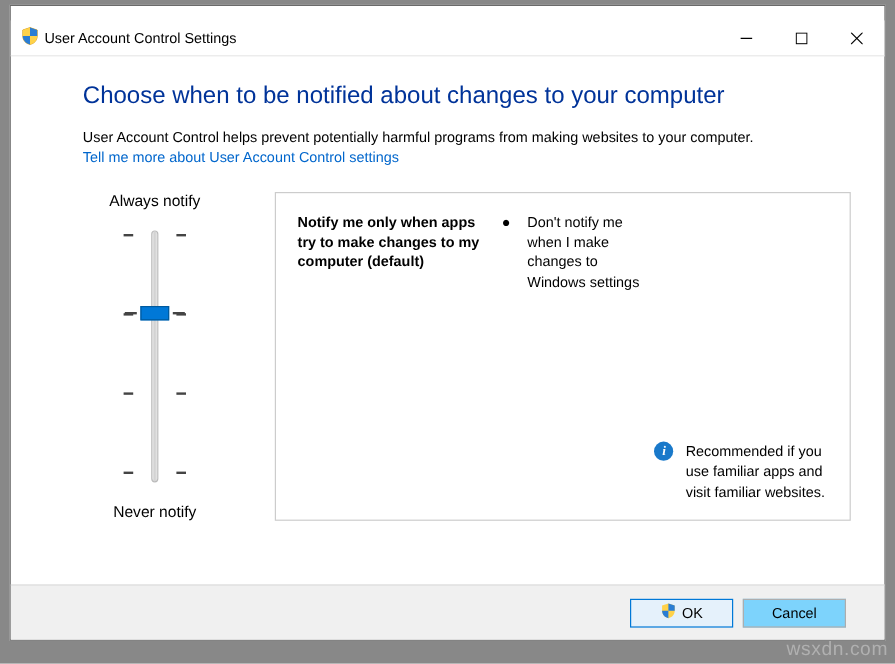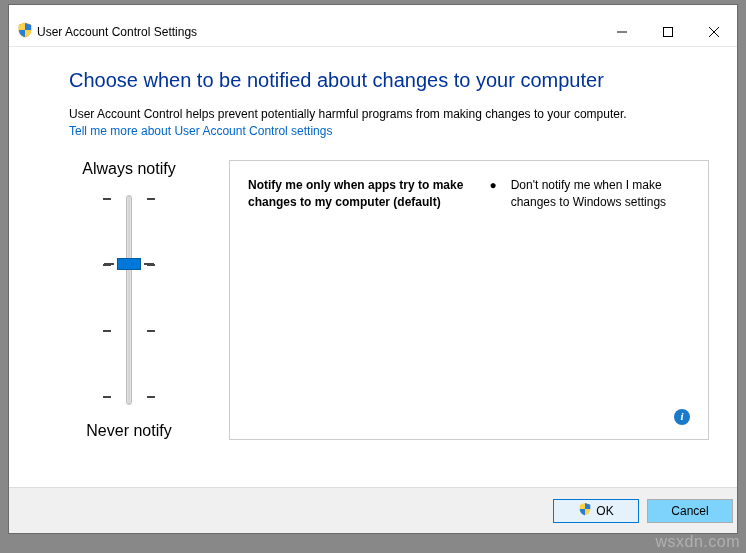--- a/index.html
+++ b/index.html
@@ -71,21 +71,21 @@
     .mainrow {
       display: flex;
       margin-top: 22px;
       gap: 40px;
     }
     .slider-col {
       width: 120px;
       text-align: center;
     }
     .slider-label-top, .slider-label-bottom {
-      font-size: 16px;
+      font-size: 13px;
       color: #000;
     }
     .slider-box {
       position: relative;
       height: 220px;
       margin: 12px auto;
       width: 80px;
     }
     .slider-track {
       position: absolute;
@@ -170,21 +170,21 @@
       flex-shrink: 0;
     }
     .footer-bar {
       height: 46px;
       background: #f0f0f0;
       border-top: 1px solid #ddd;
       display: flex;
       align-items: center;
       justify-content: flex-end;
       gap: 8px;
-      padding-right: 4px;
+      padding-right: 32px;
     }
     .btn {
       min-width: 86px;
       height: 24px;
       background: #7dd3fc;
       border: 1px solid #adadad;
       font-size: 12px;
       display: flex;
       align-items: center;
       justify-content: center;
@@ -236,21 +236,21 @@
     <div class="winbtn">
       <svg width="10" height="10">
           <line x1="0" y1="0" x2="10" y2="10" stroke="#000" stroke-width="1"></line>
           <line x1="10" y1="0" x2="0" y2="10" stroke="#000" stroke-width="1"></line>
         </svg>
     </div>
   </div>
 
   <div class="content">
     <div class="heading">Choose when to be notified about changes to your computer</div>
-    <div class="desc">User Account Control helps prevent potentially harmful programs from making changes to your computer.</div>
+    <div class="desc">User Account Control helps prevent potentially harmful programs from making websites to your computer.</div>
     <a class="link">Tell me more about User Account Control settings</a>
 
     <div class="mainrow">
       <div class="slider-col">
         <div class="slider-label-top">Always notify</div>
         <div class="slider-box">
           <div class="slider-track"></div>
           <span class="slider-tick tick-l" style="top:8px"></span>
           <span class="slider-tick tick-r" style="top:8px"></span>
           <span class="slider-tick tick-l" style="top:74px"></span>
@@ -265,20 +265,21 @@
       </div>
 
       <div class="info-panel">
         <div class="info-title">Notify me only when apps try to make changes to my computer (default)</div>
         <div class="info-bullet">
           <span class="dot">●</span>
           <span>Don't notify me when I make changes to Windows settings</span>
         </div>
         <div class="info-footer">
           <span class="info-icon">i</span>
+          <span>Recommended if you use familiar apps and visit familiar websites.</span>
         </div>
       </div>
     </div>
   </div>
 
   <div class="footer-bar">
     <div class="btn primary">
       <span>
         <svg class="shield-sm" viewBox="0 0 16 16">
           <path d="M8 1 L14 3 V8 C14 12 11 14.5 8 15 C5 14.5 2 12 2 8 V3 Z" fill="#ffd24a"></path>

